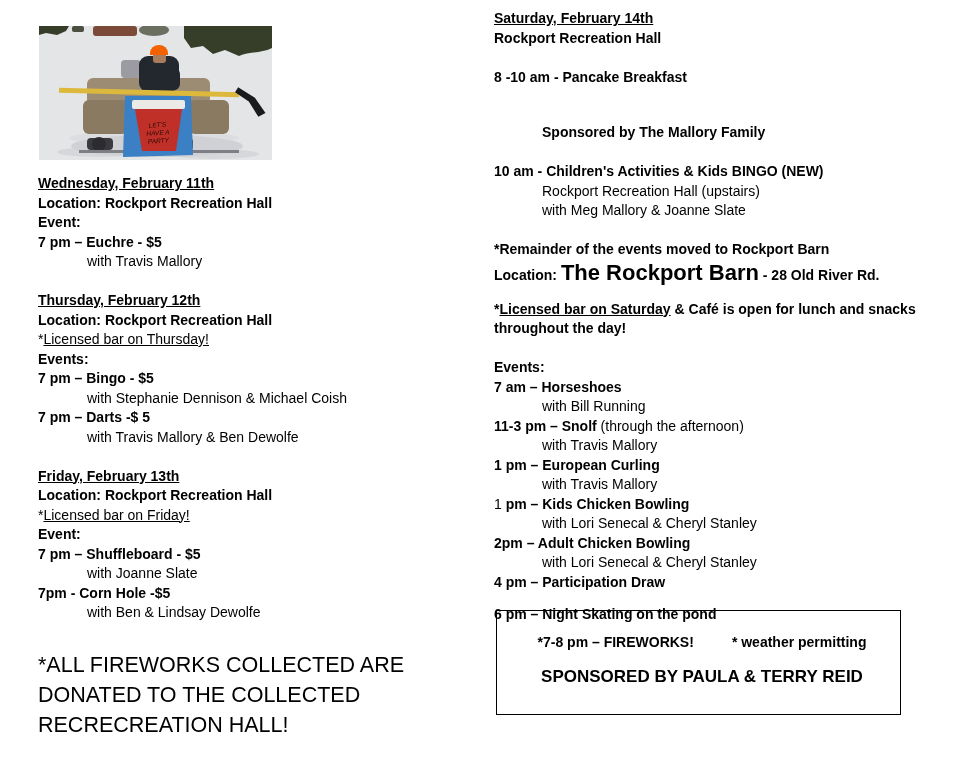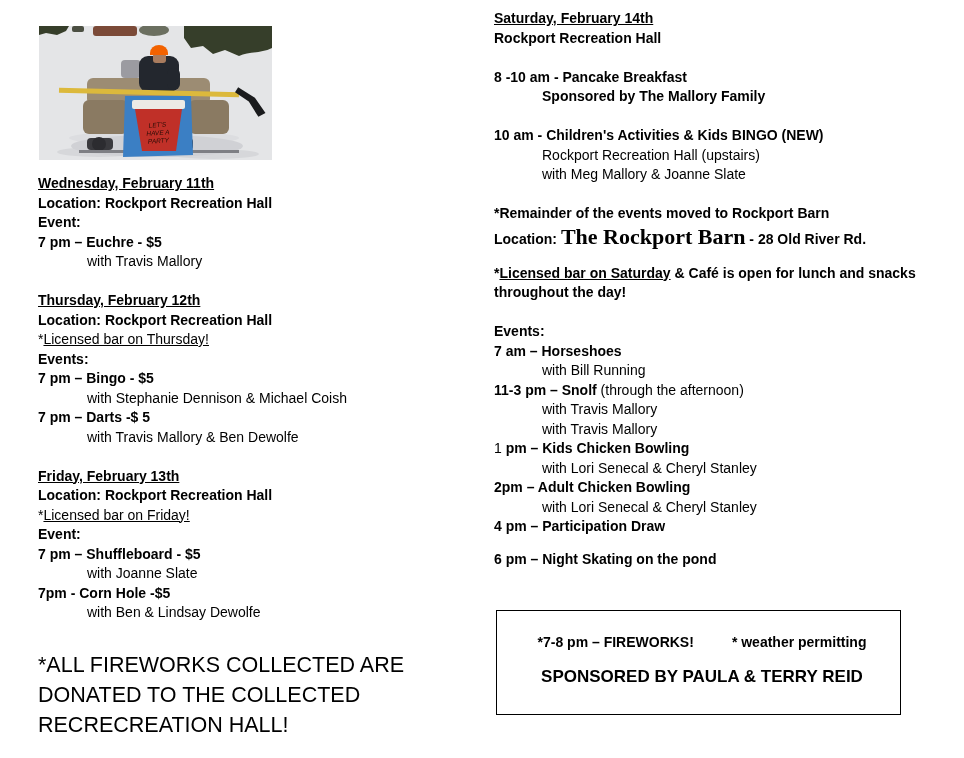--- a/index.html
+++ b/index.html
@@ -114,37 +114,38 @@
       <div class="line"><span>*ALL FIREWORKS COLLECTED ARE</span></div>
       <div class="line"><span>DONATED TO THE COLLECTED</span></div>
       <div class="line"><span>RECRECREATION HALL!</span></div>
     </div>
 
   <div class="col-right">
       <div class="line"><span class="b u">Saturday, February 14th</span></div>
       <div class="line"><span class="b">Rockport Recreation Hall</span></div>
       <div class="line"></div>
       <div class="line"><span class="b">8 -10 am - Pancake Breakfast</span></div>
-      <div class="line" style="padding-left: 48px;"><span class="b">Sponsored by The Mallory Family</span></div>
+      <div class="line" style="padding-left: 48px; margin-top: 36px;"><span class="b">Sponsored by The Mallory Family</span></div>
       <div class="line"></div>
       <div class="line"><span class="b">10 am - Children's Activities &amp; Kids BINGO (NEW)</span></div>
       <div class="line" style="padding-left: 48px;"><span>Rockport Recreation Hall (upstairs)</span></div>
       <div class="line" style="padding-left: 48px;"><span>with Meg Mallory &amp; Joanne Slate</span></div>
       <div class="line"></div>
       <div class="line"><span class="b">*Remainder of the events moved to Rockport Barn</span></div>
-      <div class="line" style="height: 26px; line-height: 26px;"><span class="b">Location: </span><span class="b" style="font-size: 22px; font-family: Liberation Serif, serif;">The Rockport Barn</span><span class="b"> - 28 Old River Rd.</span></div>
+      <div class="line" style="height: 26px; line-height: 26px;"><span class="b">Location: </span><span class="b" style="font-size: 22px;">The Rockport Barn</span><span class="b"> - 28 Old River Rd.</span></div>
       <div class="line" style="height: 14px; line-height: 14px;"></div>
       <div class="line"><span class="b">*</span><span class="b u">Licensed bar on Saturday</span><span class="b"> &amp; Café is open for lunch and snacks</span></div>
       <div class="line"><span class="b">throughout the day!</span></div>
       <div class="line"></div>
       <div class="line"><span class="b">Events:</span></div>
       <div class="line"><span class="b">7 am – Horseshoes</span></div>
       <div class="line" style="padding-left: 48px;"><span>with Bill Running</span></div>
       <div class="line"><span class="b">11-3 pm – Snolf </span><span>(through the afternoon)</span></div>
       <div class="line" style="padding-left: 48px;"><span>with Travis Mallory</span></div>
+      <div class="line"><span class="b">1 pm – European Curling</span></div>
       <div class="line" style="padding-left: 48px;"><span>with Travis Mallory</span></div>
       <div class="line"><span>1 </span><span class="b">pm – Kids Chicken Bowling</span></div>
       <div class="line" style="padding-left: 48px;"><span>with Lori Senecal &amp; Cheryl Stanley</span></div>
       <div class="line"><span class="b">2pm – Adult Chicken Bowling</span></div>
       <div class="line" style="padding-left: 48px;"><span>with Lori Senecal &amp; Cheryl Stanley</span></div>
       <div class="line"><span class="b">4 pm – Participation Draw</span></div>
       <div class="line" style="height: 13px; line-height: 13px;"></div>
       <div class="line"><span class="b">6 pm – Night Skating on the pond</span></div>
     </div>
 

